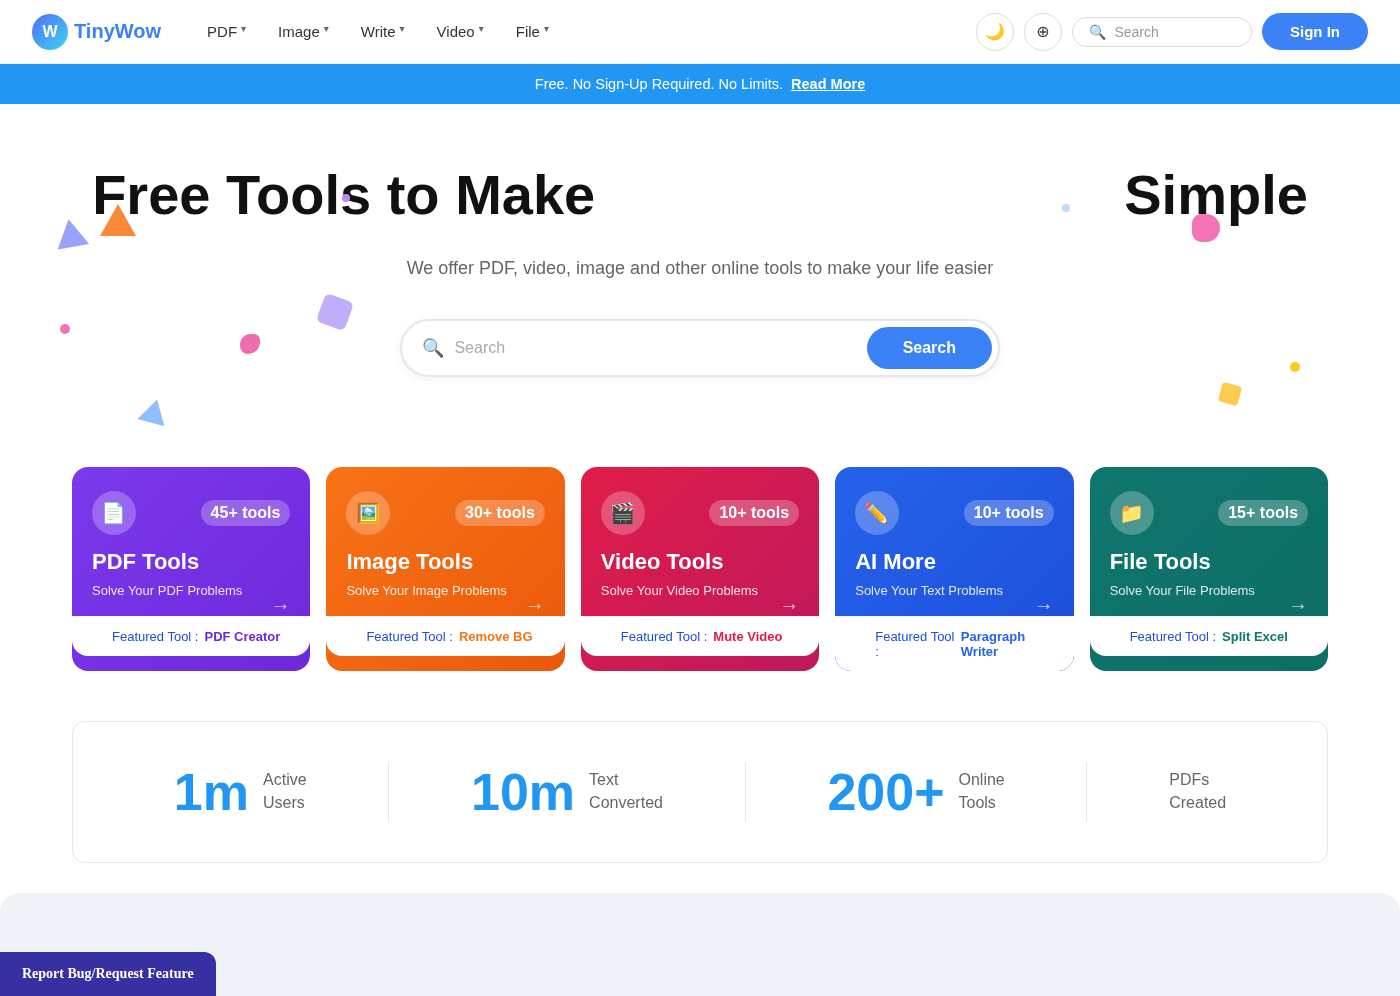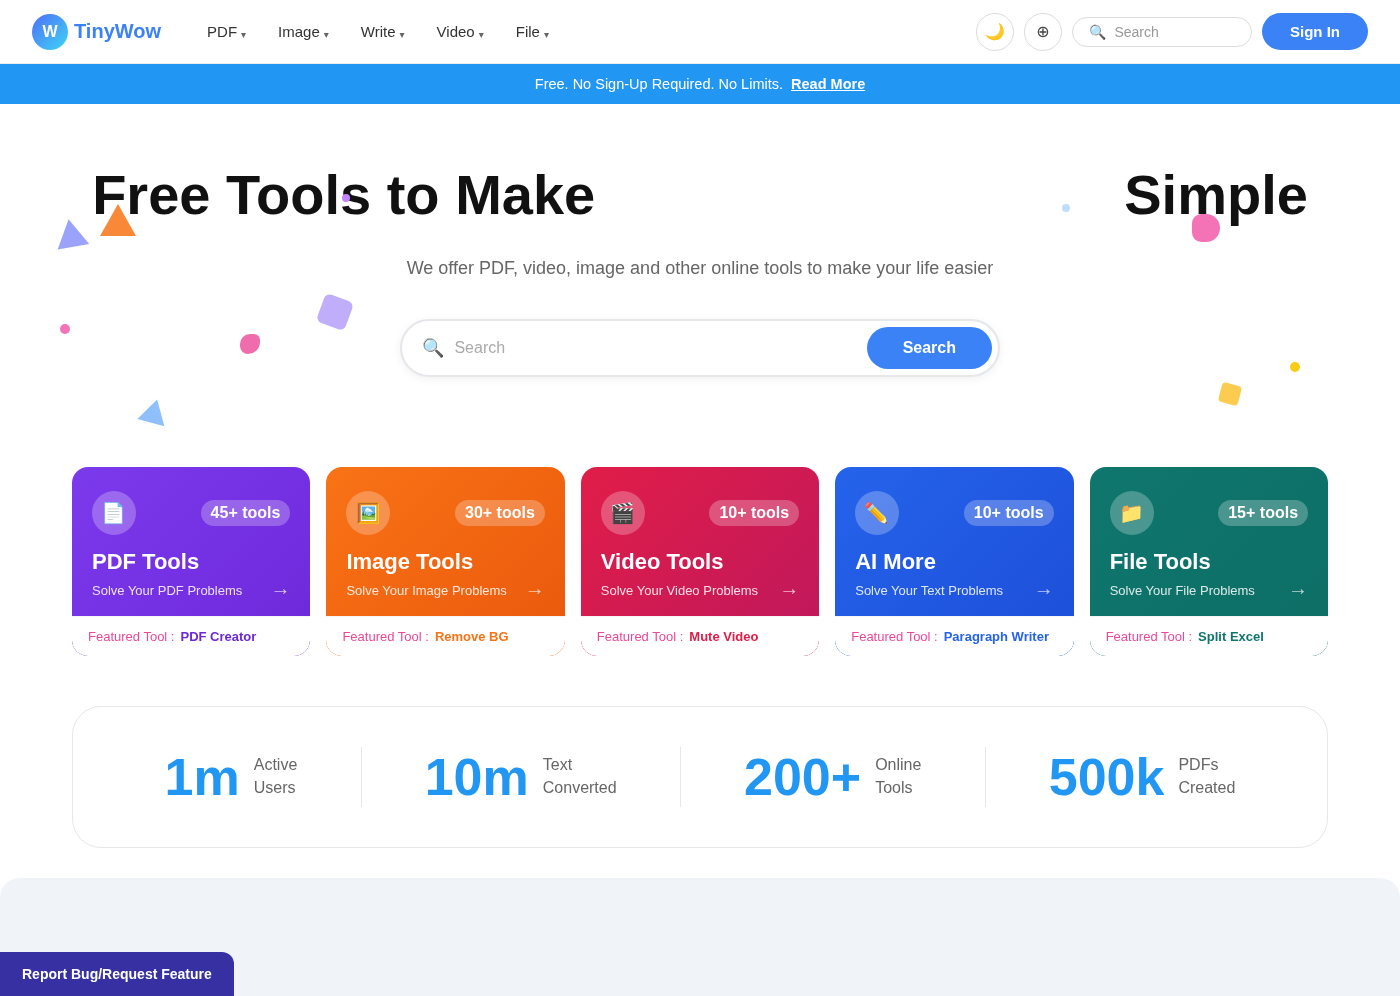--- a/index.html
+++ b/index.html
@@ -12,21 +12,21 @@
     }
     .logo { display: flex; align-items: center; gap: 6px; text-decoration: none; margin-right: 32px; }
     .logo-icon {
       width: 36px; height: 36px; border-radius: 50%; background: linear-gradient(135deg, #4f6ef7, #3dd6f5);
       display: flex; align-items: center; justify-content: center; color: #fff; font-weight: 900; font-size: 16px;
     }
     .logo-text { font-size: 20px; font-weight: 700; color: #111; }
     .logo-text span { color: #3b82f6; }
     .nav-links { display: flex; align-items: center; gap: 4px; flex: 1; }
     .nav-link {
-      display: flex; align-items: flex-end; gap: 4px; padding: 8px 14px;
+      display: flex; align-items: flex-start; gap: 4px; padding: 8px 14px;
       font-size: 15px; color: #333; font-weight: 500; cursor: pointer; border-radius: 6px;
       background: none; border: none; font-family: inherit;
     }
     .nav-chevron { font-size: 10px; color: #666; }
     .nav-actions { display: flex; align-items: center; gap: 10px; }
     .icon-btn {
       width: 38px; height: 38px; border-radius: 50%; border: 1.5px solid #ddd;
       display: flex; align-items: center; justify-content: center; cursor: pointer;
       background: none; font-size: 16px; color: #444;
     }
@@ -144,52 +144,52 @@
     .card-arrow {
       position: absolute; right: 20px; bottom: 56px;
       color: rgba(255,255,255,0.7); font-size: 20px;
     }
     .card-featured {
       background: #fff; border-radius: 0 0 16px 16px;
       padding: 12px 16px; margin: 10px -20px -20px;
       display: flex; align-items: center; gap: 6px;
       font-size: 13px; color: #666; border-top: 1px solid #f3f4f6;
     }
-    .card-featured-label { color: #ec4899; }
+    .card-featured-label { color: #1d4ed8; margin-left: 24px; }
     .card-featured-tool { font-weight: 700; }
     .pdf-feat { color: #6d28d9; }
     .image-feat { color: #f97316; }
     .video-feat { color: #e11d48; }
     .ai-feat { color: #2563eb; }
     .file-feat { color: #0f766e; }
 
     
     .stats-section {
-      margin: 30px 72px; background: #fff; border-radius: 29px;
+      margin: 30px 72px; background: #fff; border-radius: 12px;
       border: 1px solid #e5e7eb; padding: 40px 60px;
       display: flex; align-items: center; justify-content: space-around;
     }
     .stat-item { display: flex; align-items: center; gap: 14px; }
     .stat-num { font-size: 52px; font-weight: 900; color: #2196f3; }
     .stat-label { font-size: 16px; color: #666; line-height: 1.4; }
     .stat-divider { width: 1px; height: 60px; background: #e5e7eb; }
 
     
     .bottom-section {
       background: #f0f4f8; min-height: 180px; border-radius: 20px 20px 0 0;
       margin-top: 20px;
     }
 
     
     .report-bug {
       position: fixed; bottom: 0; left: 0;
       background: #3730a3; color: #fff;
       padding: 14px 22px; font-size: 14px; font-weight: 600;
       border-radius: 0 12px 0 0; cursor: pointer;
-      border: none; font-family: Liberation Sans, sans-serif;
+      border: none; font-family: Liberation Serif, serif;
     }
   </style>
 </head>
 <body>
 
 <nav>
   <a class="logo" href="#">
     <div class="logo-icon">W</div>
     <span class="logo-text">
       <span>Tiny</span><span style="color:#3b82f6">Wow</span>
@@ -353,21 +353,20 @@
   </div>
   <div class="stat-divider"></div>
   <div class="stat-item">
     <span class="stat-num">200+</span>
     <span class="stat-label">
       <span>Online</span><br><span>Tools</span>
     </span>
   </div>
   <div class="stat-divider"></div>
   <div class="stat-item">
-    <span class="stat-num">500k</span>
     <span class="stat-label">
       <span>PDFs</span><br><span>Created</span>
     </span>
   </div>
 </div>
 
 <div class="bottom-section"></div>
 
 <button class="report-bug">Report Bug/Request Feature</button>
 

